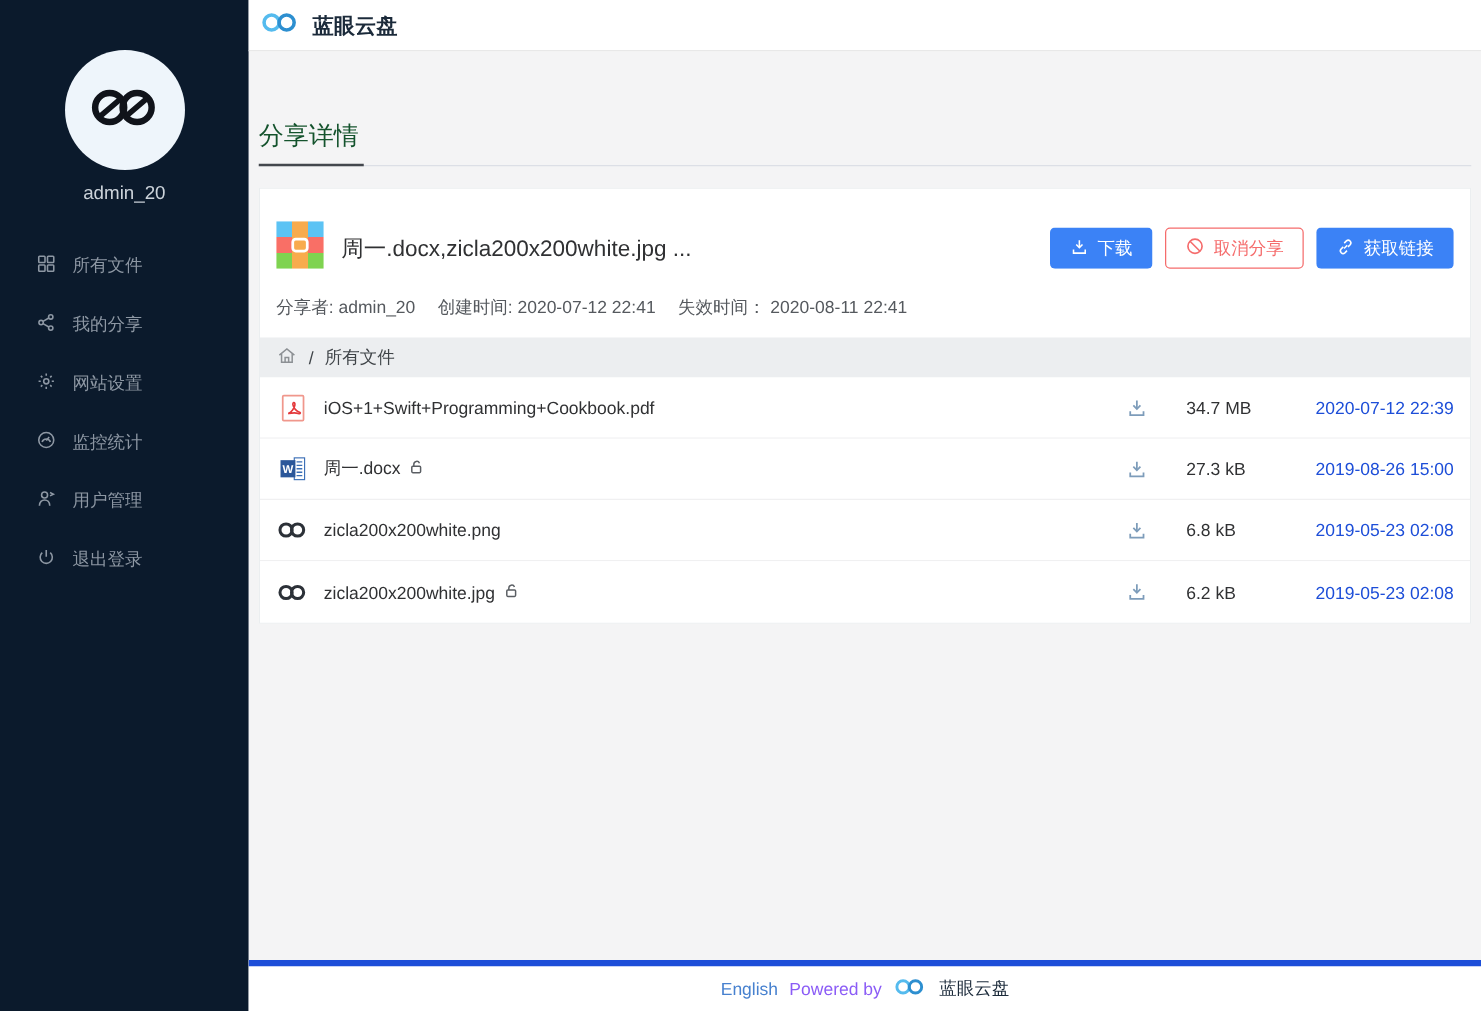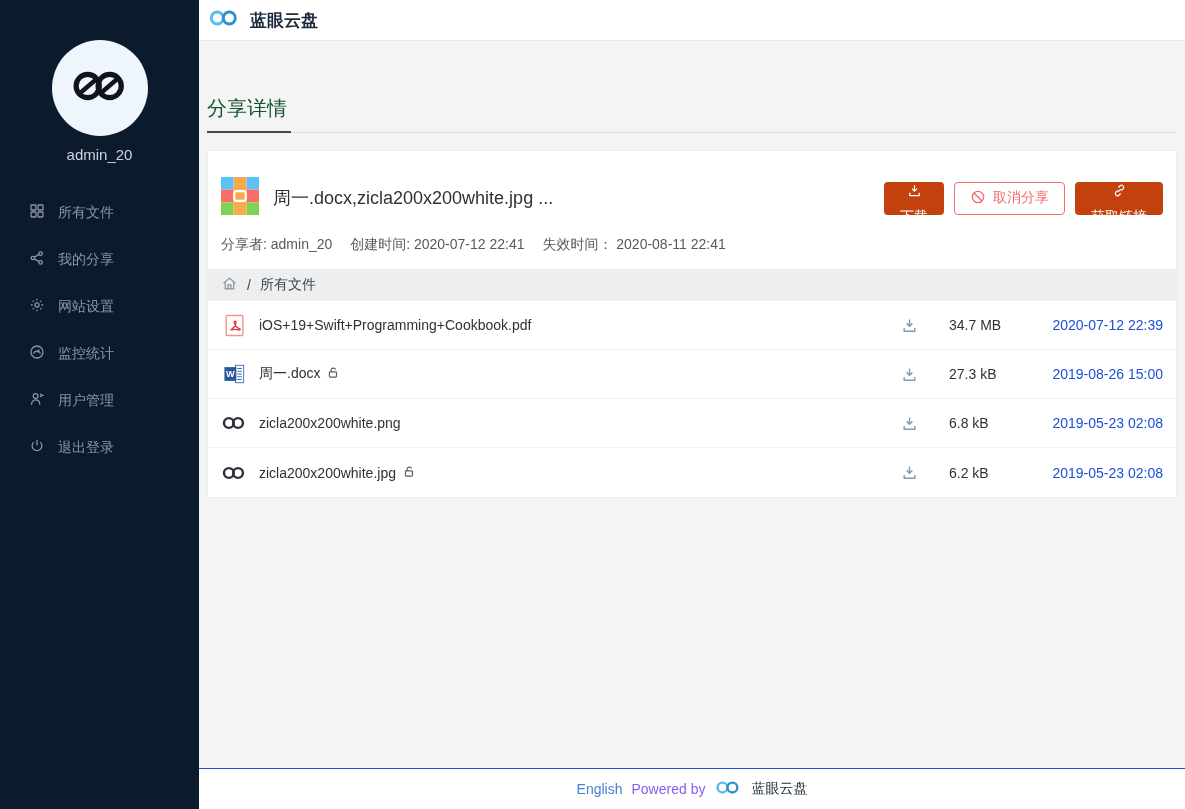--- a/index.html
+++ b/index.html
@@ -59,21 +59,21 @@
   
   .card { background:#fff; border:1px solid #ebeef0; margin-top:17px; }
   .card-head { display:flex; align-items:center; padding:26px 13px 0 13px; }
   .share-title { font-size:18px; color:#303133; margin-left:14px; flex:1; }
   .btns { display:flex; gap:10px; }
   .btn {
     height:33px; border-radius:4px; font-size:14px;
     display:flex; align-items:center; gap:7px; padding:0 15px;
     cursor:pointer; border:1px solid transparent; white-space:nowrap;
   }
-  .btn-primary { background:#c2410c; color:#fff;flex-direction:column; }
+  .btn-primary { background:#3b82f6; color:#fff; }
   .btn-danger  { background:#fff; border-color:#f56c6c; color:#f56c6c; }
 
   .meta { padding:17px 13px 15px 13px; font-size:14px; color:#55595e; }
   .meta b { font-weight:400; }
   .meta .seg { margin-right:14px; }
 
   .breadcrumb {
     background:#eceef0; height:32px;
     display:flex; align-items:center; gap:9px;
     padding:0 13px; font-size:14px; color:#3f4448;
@@ -86,21 +86,21 @@
   }
   .file-row:last-child { border-bottom:none; }
   .file-icon { width:26px; display:flex; justify-content:center; margin-right:12px; }
   .file-name { flex:1; display:flex; align-items:center; gap:7px; }
   .dl-cell { width:20px; margin-right:28px; display:flex; cursor:pointer; }
   .size-cell { width:88px; }
   .date-cell { width:126px; text-align:right; color:#1d4ed8; }
 
   
   .footer {
-    height:41px; background:#fff; border-top:1px solid #1d4ed8;
+    height:41px; background:#fff; border-top:5px solid #1d4ed8;
     display:flex; align-items:center; justify-content:center; gap:9px;
     font-size:14px; flex-shrink:0;
   }
   .footer-lang { color:#4781cf; cursor:pointer; }
   .footer-text { color:#8b5cf6; }
   .footer-brand { color:#1b2a3a; cursor:pointer; }
 </style>
 </head>
 <body>
 
@@ -269,21 +269,21 @@
       </div>
 
       <div class="file-row">
         <span class="file-icon">
           <svg width="21" height="23" viewBox="0 0 24 26">
             <rect x="2.5" y="1.5" width="19" height="23" rx="1" fill="none" stroke="#f0978c" stroke-width="1.6"></rect>
             <path d="M7.5 18 C10 17 13.2 13.5 13.6 10.2 C14 7.2 11.4 7.2 11.8 9.8 C12.3 13 15.2 16 17.3 16.5 C19.4 17 18.8 18.6 16.6 17.9 C13.4 16.8 9.3 17.7 7.5 18 Z" fill="none" stroke="#e4393c" stroke-width="1.5"></path>
           </svg>
         </span>
         <span class="file-name">
-          <span>iOS+19+Swift+Programming+Cookbook.pdf</span>
+          <span>iOS+1+Swift+Programming+Cookbook.pdf</span>
         </span>
         <span class="dl-cell">
           <svg width="17" height="17" viewBox="0 0 24 24" fill="none" stroke="#7d9cba" stroke-width="2">
             <path d="M12 3.5 V12.5"></path>
               <path d="M8 9 L12 13 L16 9"></path>
               <path d="M4.5 15.5 V20 H19.5 V15.5"></path>
           </svg>
         </span>
         <span class="size-cell">34.7 MB</span>
         <span class="date-cell">2020-07-12 22:39</span>

